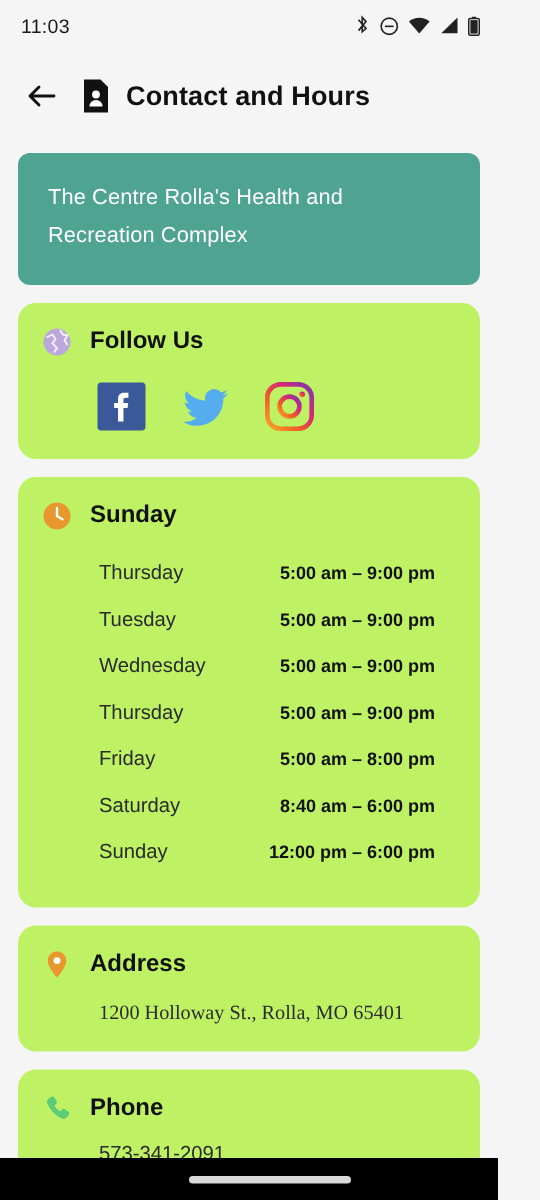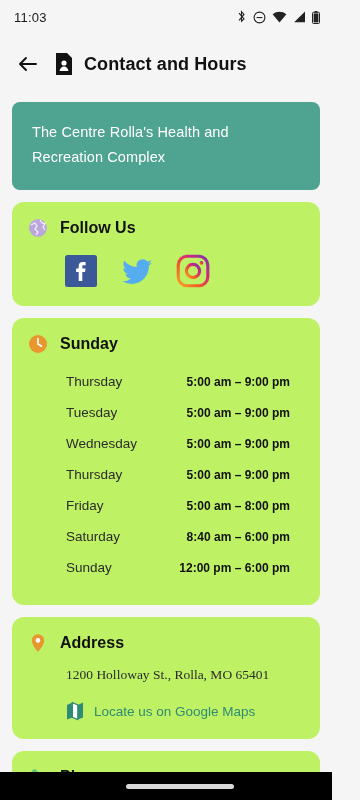--- a/index.html
+++ b/index.html
@@ -200,28 +200,20 @@
   <div class="card">
     <div class="section-head">
       <svg class="sicon" viewBox="0 0 20 20">
         <path d="M10 1.2 a6.2 6.2 0 0 0 -6.2 6.2 c0 4.6 6.2 11.4 6.2 11.4 s6.2 -6.8 6.2 -11.4 A6.2 6.2 0 0 0 10 1.2 z" fill="#E8972E"></path>
         <circle cx="10" cy="7.4" r="2.3" fill="#FFFFFF"></circle>
       </svg>
       <div class="section-title">Address</div>
     </div>
     <div class="addr-body">
       <div class="addr-line">1200 Holloway St., Rolla, MO 65401</div>
-      <div class="maps-link">
-        <svg class="maps-icon" viewBox="0 0 18 20">
-          <path d="M1 4 L6.4 1.6 V16.4 L1 18.6 Z" fill="#2E8B74"></path>
-          <path d="M6.4 1.6 L11.8 4 V18.6 L6.4 16.4 Z" fill="#FFFFFF" stroke="#2E8B74" stroke-width="1.2"></path>
-          <path d="M11.8 4 L17 1.6 V16.4 L11.8 18.6 Z" fill="#2E8B74"></path>
-        </svg>
-        <span class="maps-text">Locate us on Google Maps</span>
-      </div>
     </div>
   </div>
 
   <div class="card">
     <div class="section-head">
       <svg class="sicon" viewBox="0 0 20 20">
         <path d="M6.1 2.3 a1.5 1.5 0 0 1 2.1 0.4 l1.5 2.3 a1.5 1.5 0 0 1 -0.3 2 l-1.2 1 a9.5 9.5 0 0 0 4 4 l1 -1.2
                  a1.5 1.5 0 0 1 2 -0.3 l2.3 1.5 a1.5 1.5 0 0 1 0.4 2.1 l-1.1 1.6 c-0.8 1.1 -2.3 1.5 -3.6 0.9
                  A18.5 18.5 0 0 1 3.6 6.9 c-0.6 -1.3 -0.2 -2.8 0.9 -3.6 z" fill="#5CCB78"></path>
       </svg>

